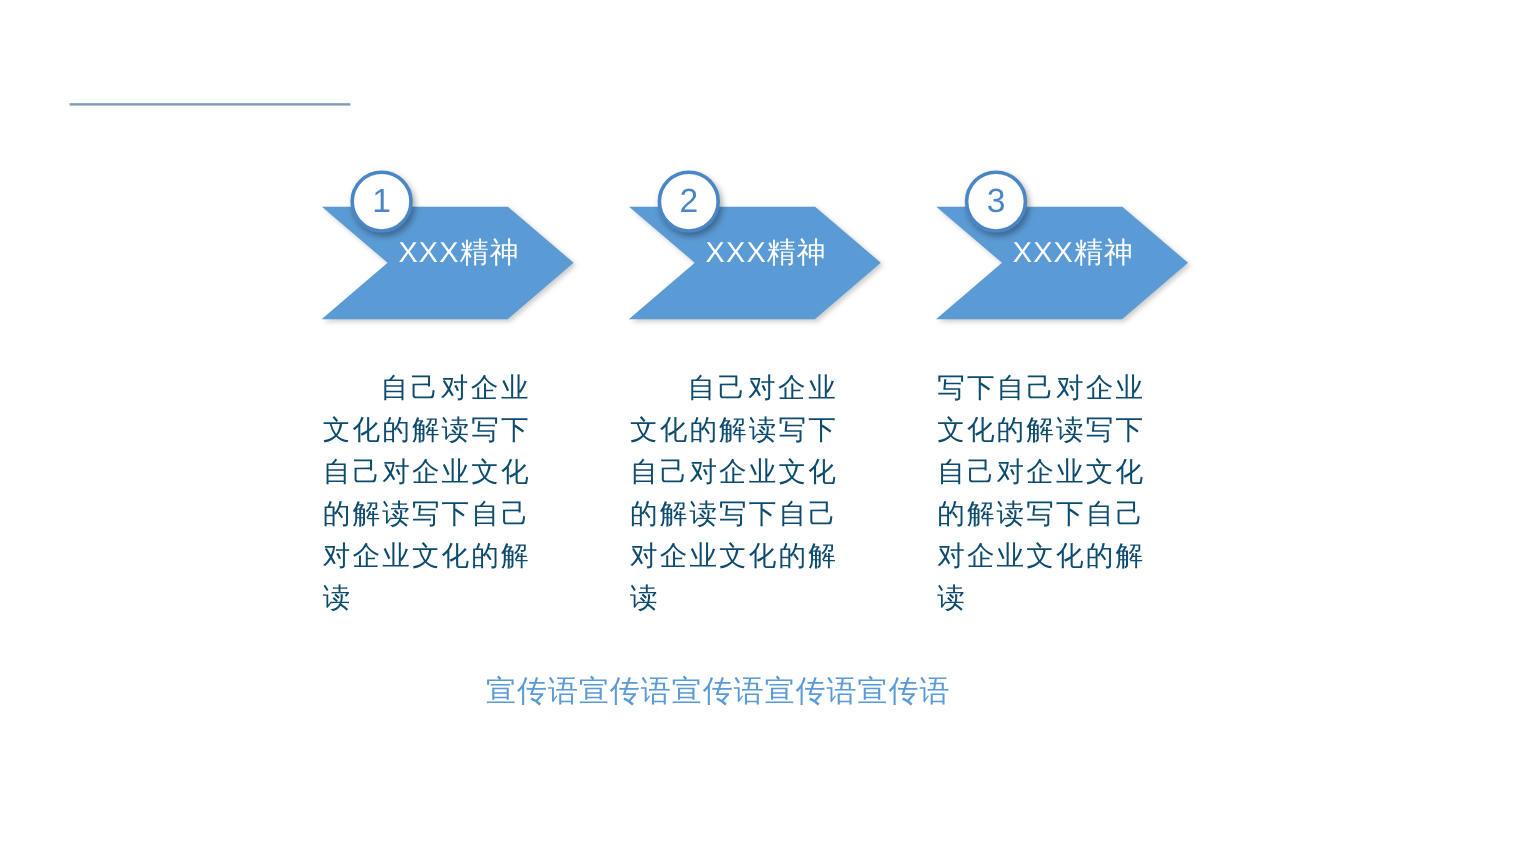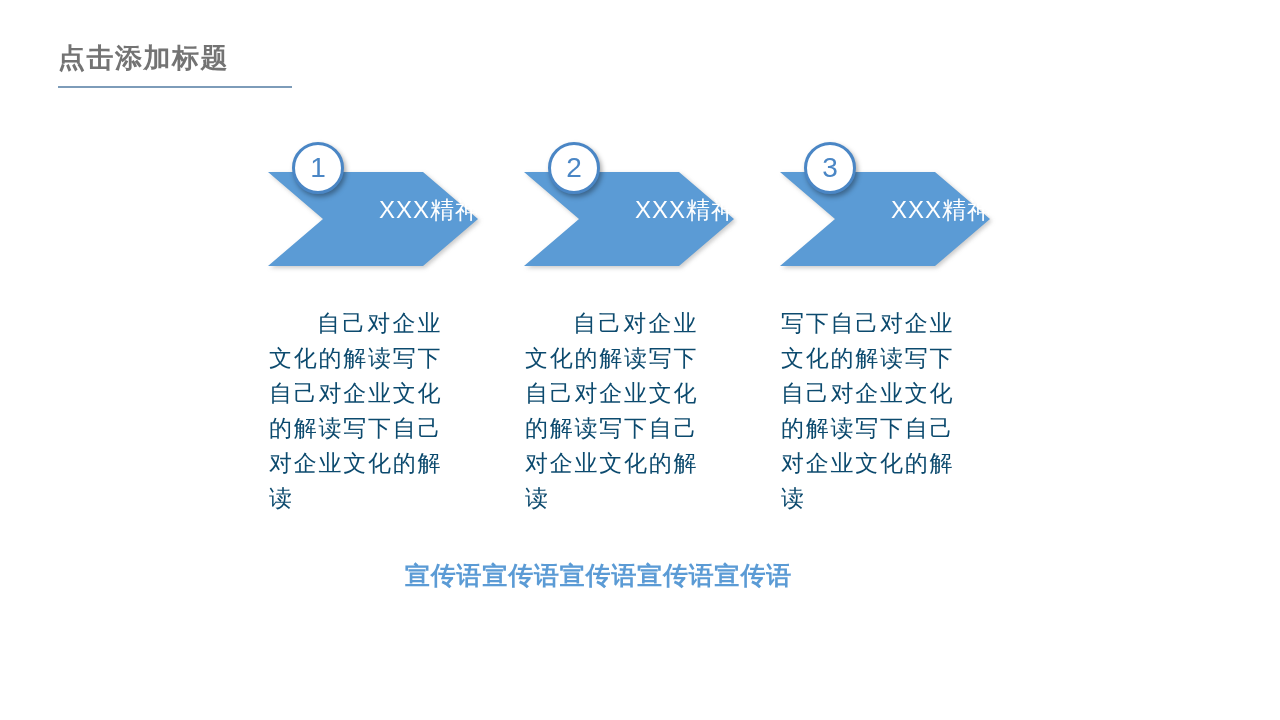--- a/index.html
+++ b/index.html
@@ -71,27 +71,27 @@
     z-index: 2;
   }
   .badge span {
     font-size: 28px;
     color: #4a86c5;
     line-height: 1;
   }
 
   .label-box {
     position: absolute;
-    left: 48px;
+    left: 64px;
     top: 32px;
     width: 164px;
     height: 76px;
     display: flex;
     align-items: center;
-    justify-content: flex-end;
+    justify-content: flex-start;
     z-index: 2;
   }
   .label-box span {
     color: #ffffff;
     font-size: 24px;
     letter-spacing: 1px;
     font-weight: 500;
   }
 
   .desc {
@@ -109,32 +109,31 @@
   .desc.indent {
     text-indent: 48px;
   }
 
   
   .slogan {
     position: absolute;
     left: 405px;
     top: 559px;
     font-size: 25px;
-    font-weight: bold;
+    font-weight: normal;
     letter-spacing: 0.8px;
     color: #5b9bd5;
     white-space: nowrap;
   }
 </style>
 </head>
 <body>
 
 <div class="slide">
 
-  <h1 class="title">点击添加标题</h1>
   <div class="title-underline"></div>
 
   <div class="step step-1">
     <svg class="arrow" width="212" height="96" viewBox="0 0 212 96">
       <polygon points="0,0 155,0 210,47 155,94 0,94 55,47" fill="#5b9bd5"></polygon>
     </svg>
     <div class="badge">
       <span>1</span>
     </div>
     <div class="label-box">

